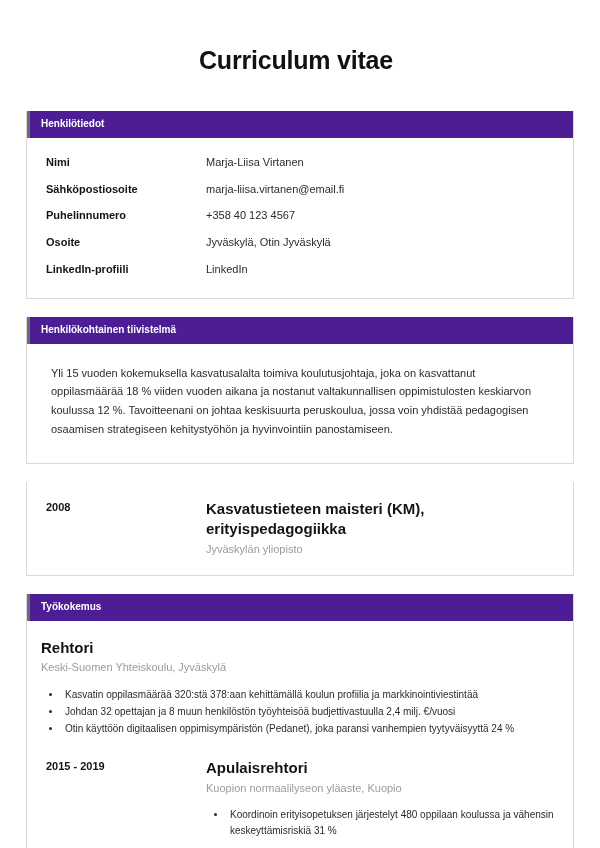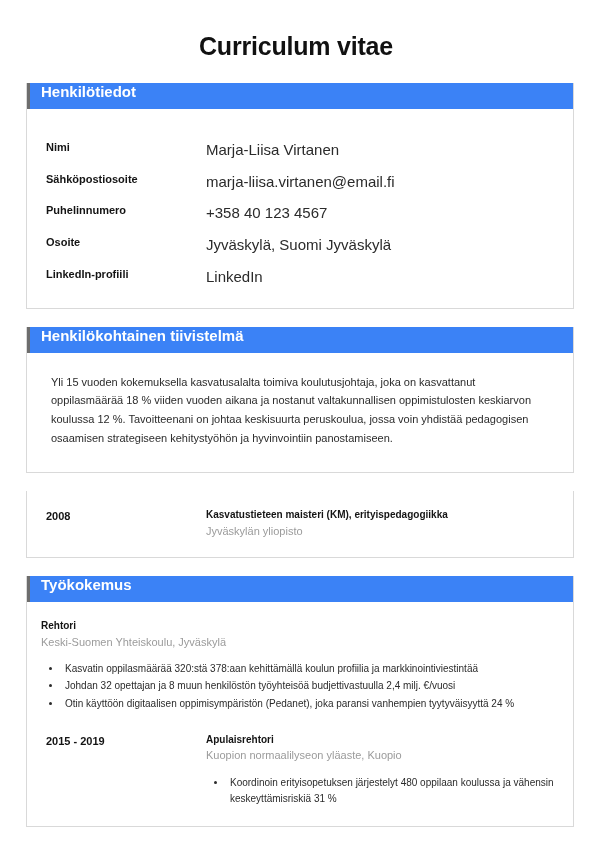--- a/index.html
+++ b/index.html
@@ -25,69 +25,68 @@
     position: relative;
   }
 
   
   .doc-title {
     text-align: center;
     font-size: 25px;
     font-weight: bold;
     letter-spacing: -0.2px;
     color: #111111;
-    margin: 0;
+    margin: 14px;
     padding: 32px 8px 22px 0;
     line-height: 1.15;
   }
 
   
   .section {
     margin: 0 26px 18px 26px;
     background: #ffffff;
     border: 1px solid #d9d9d9;
     border-top: none;
     box-sizing: border-box;
   }
 
   .section-header {
-    background: #3b82f6;
+    background: #4c1d95;
     border-left: 3px solid #6d6d6d;
     color: #ffffff;
-    font-size: 15px;
-    font-weight: bold;
-    padding: 0 0 8px 11px;
+    font-size: 10px;
+    font-weight: bold;
+    padding: 7px 0 8px 11px;
     line-height: 1.2;
     box-sizing: border-box;
   }
 
   .section-body {
     padding: 12px 14px 14px 14px;
   }
 
   
   .info-table {
     width: 100%;
     border-collapse: collapse;
-    margin-top: 14px;
   }
   .info-table tr td {
     padding: 6px 0 7px 0;
     vertical-align: top;
     line-height: 1.25;
   }
   .info-label {
     width: 160px;
     font-size: 11px;
     font-weight: bold;
     color: #141414;
     padding-left: 5px !important;
   }
   .info-value {
-    font-size: 15px;
+    font-size: 11px;
     font-weight: normal;
     color: #2b2b2b;
   }
 
   
   .summary-text {
     font-size: 11px;
     line-height: 1.72;
     color: #2b2b2b;
     margin: 6px;
@@ -112,21 +111,21 @@
     color: #141414;
     padding-left: 5px;
     line-height: 1.3;
     padding-top: 1px;
   }
   .entry-main {
     flex: 1 1 auto;
     min-width: 0;
   }
   .entry-title {
-    font-size: 10px;
+    font-size: 15px;
     font-weight: bold;
     color: #141414;
     line-height: 1.35;
   }
   .entry-org {
     font-size: 11px;
     font-weight: normal;
     color: #9b9b9b;
     line-height: 1.5;
     margin-top: 1px;
@@ -163,21 +162,21 @@
           <tr>
             <td class="info-label">Sähköpostiosoite</td>
             <td class="info-value">marja-liisa.virtanen@email.fi</td>
           </tr>
           <tr>
             <td class="info-label">Puhelinnumero</td>
             <td class="info-value">+358 40 123 4567</td>
           </tr>
           <tr>
             <td class="info-label">Osoite</td>
-            <td class="info-value">Jyväskylä, Suomi Jyväskylä</td>
+            <td class="info-value">Jyväskylä, Otin Jyväskylä</td>
           </tr>
           <tr>
             <td class="info-label">LinkedIn-profiili</td>
             <td class="info-value">LinkedIn</td>
           </tr>
         </tbody>
       </table>
     </div>
   </section>
 

